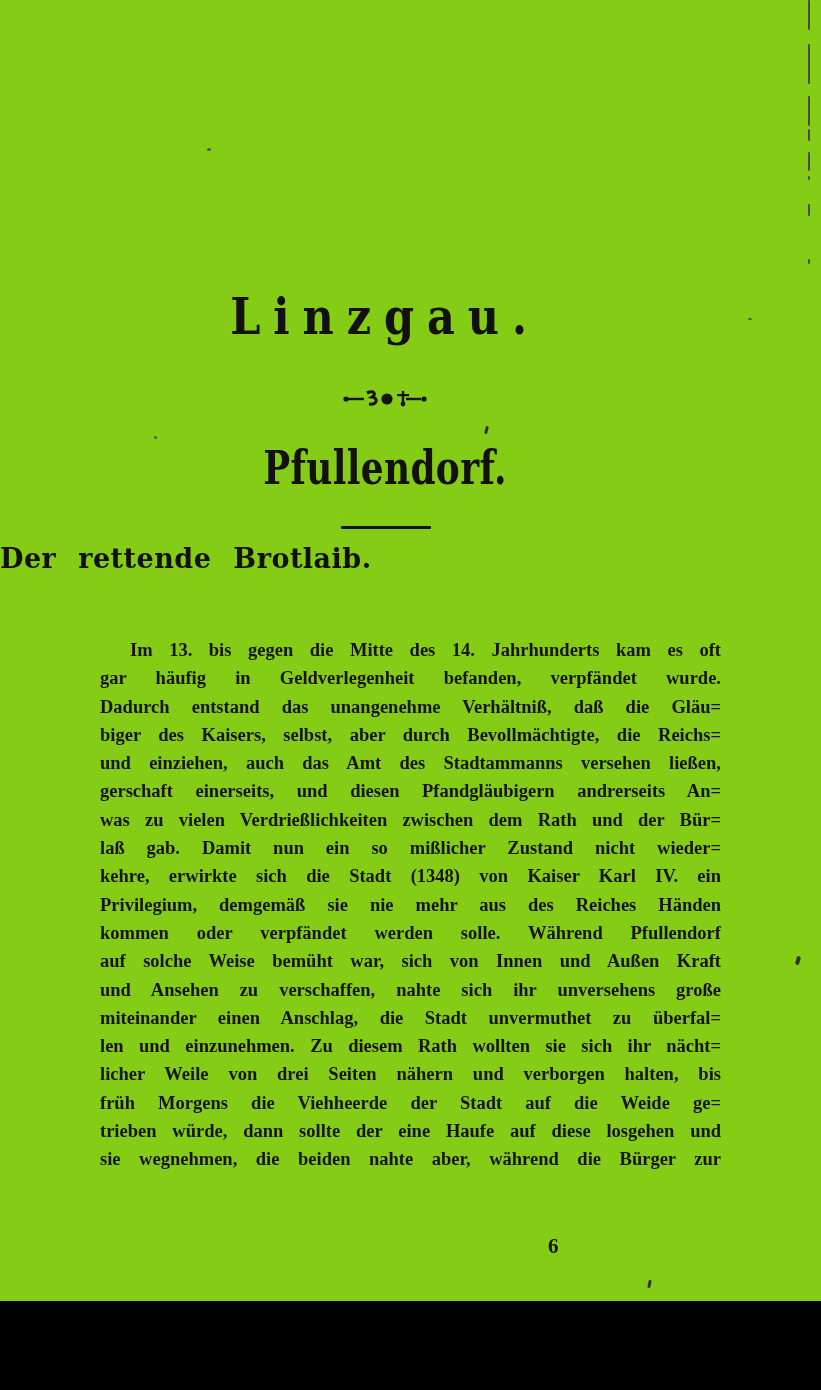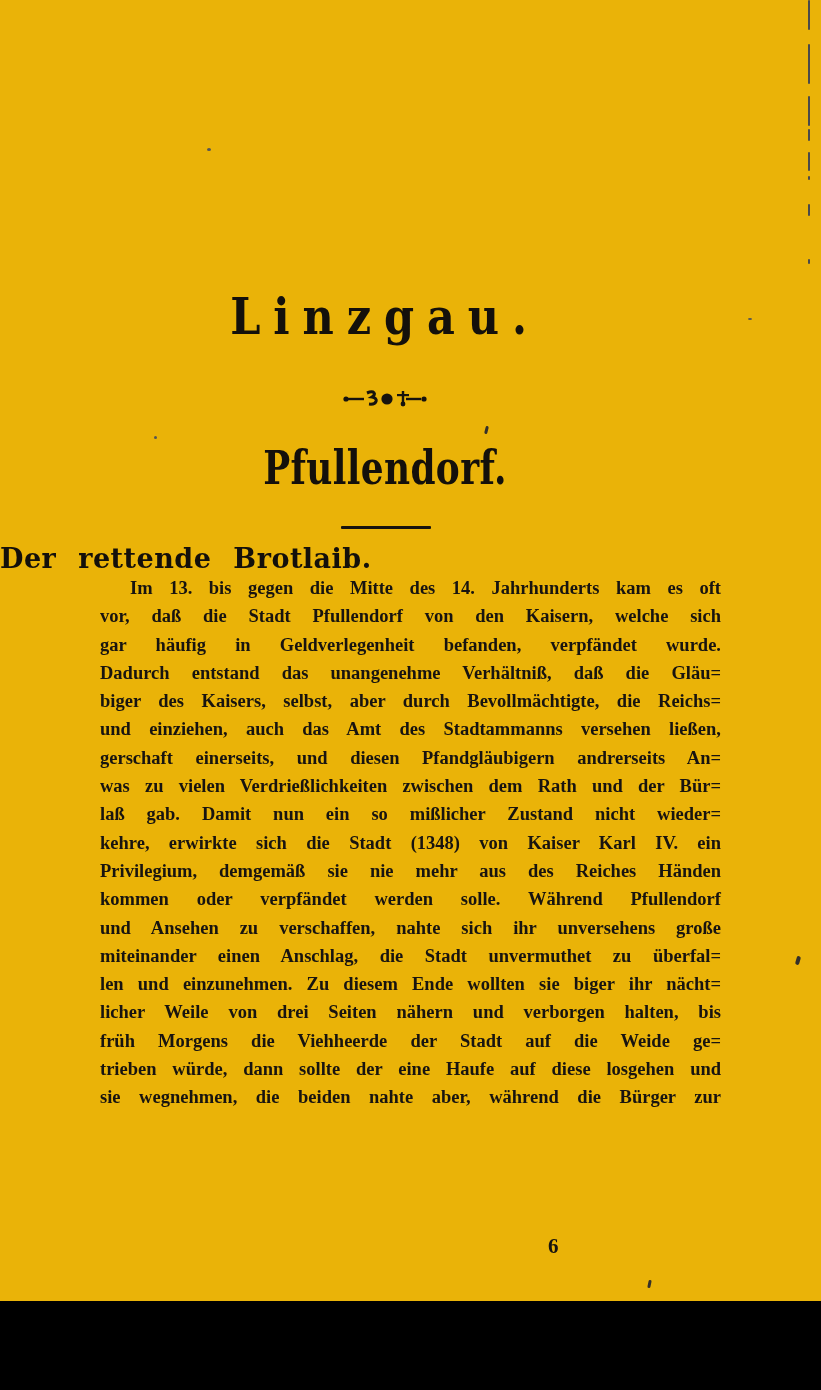--- a/index.html
+++ b/index.html
@@ -4,21 +4,21 @@
 <style>
   html,body{margin:0;padding:0;}
   body{
     width:821px;height:1390px;
     background:#ffffff;
     font-family:"Liberation Serif","DejaVu Serif",serif;
     overflow:hidden;
   }
   .sheet{
     position:relative;width:821px;height:1390px;
-    background:#eab308;
+    background:#84cc16;
   }
   .region-title{
     position:absolute;left:0;top:287px;width:770px;text-align:center;
     font-family:"DejaVu Serif",serif;font-weight:700;
     font-size:50px;line-height:60px;letter-spacing:0.30em;
     transform:scaleX(0.86);transform-origin:center;
     color:#14100b;
   }
   .ornament-wrap{
     position:absolute;left:0;top:389px;width:770px;text-align:center;
@@ -36,21 +36,21 @@
     background:#17130e;border-radius:1px;
   }
   .story-title{
     position:absolute;left:0;top:541px;width:770px;text-align:left;
     font-family:"DejaVu Serif",serif;font-weight:700;
     font-size:27px;line-height:36px;letter-spacing:0.5px;word-spacing:12px;
     color:#14100b;
   }
   
   .body-text{
-    position:absolute;left:100px;top:574px;width:621px;
+    position:absolute;left:100px;top:636px;width:621px;
     font-family:"Liberation Serif","DejaVu Serif",serif;
     font-weight:700;font-size:18.5px;line-height:28.3px;
     color:#181410;
   }
   .bl{
     text-align:justify;text-align-last:justify;
     height:28.3px;overflow:visible;
   }
   .bl.indent{text-indent:30px;}
   .signature-mark{
@@ -92,34 +92,34 @@
   </div>
 
   <div class="town-title">Pfullendorf.</div>
 
   <div class="title-rule"></div>
 
   <div class="story-title">Der rettende Brotlaib.</div>
 
   <div class="body-text">
     <div class="bl indent">Im 13. bis gegen die Mitte des 14. Jahrhunderts kam es oft</div>
-    <div class="bl">vor, daß die Stadt Pfullendorf von den Kaisern, welche sich</div>
     <div class="bl">gar häufig in Geldverlegenheit befanden, verpfändet wurde.</div>
     <div class="bl">Dadurch entstand das unangenehme Verhältniß, daß die Gläu=</div>
     <div class="bl">biger des Kaisers, selbst, aber durch Bevollmächtigte, die Reichs=</div>
     <div class="bl">und einziehen, auch das Amt des Stadtammanns versehen ließen,</div>
     <div class="bl">gerschaft einerseits, und diesen Pfandgläubigern andrerseits An=</div>
     <div class="bl">was zu vielen Verdrießlichkeiten zwischen dem Rath und der Bür=</div>
     <div class="bl">laß gab. Damit nun ein so mißlicher Zustand nicht wieder=</div>
     <div class="bl">kehre, erwirkte sich die Stadt (1348) von Kaiser Karl IV. ein</div>
     <div class="bl">Privilegium, demgemäß sie nie mehr aus des Reiches Händen</div>
     <div class="bl">kommen oder verpfändet werden solle. Während Pfullendorf</div>
+    <div class="bl">auf solche Weise bemüht war, sich von Innen und Außen Kraft</div>
     <div class="bl">und Ansehen zu verschaffen, nahte sich ihr unversehens große</div>
     <div class="bl">miteinander einen Anschlag, die Stadt unvermuthet zu überfal=</div>
-    <div class="bl">len und einzunehmen. Zu diesem Ende wollten sie biger ihr nächt=</div>
+    <div class="bl">len und einzunehmen. Zu diesem Rath wollten sie sich ihr nächt=</div>
     <div class="bl">licher Weile von drei Seiten nähern und verborgen halten, bis</div>
     <div class="bl">früh Morgens die Viehheerde der Stadt auf die Weide ge=</div>
     <div class="bl">trieben würde, dann sollte der eine Haufe auf diese losgehen und</div>
     <div class="bl">sie wegnehmen, die beiden nahte aber, während die Bürger zur</div>
   </div>
 
   <div class="signature-mark">6</div>
 
   <div class="edge-dash" style="top:0px;height:30px;"></div>
   <div class="edge-dash" style="top:44px;height:40px;"></div>

